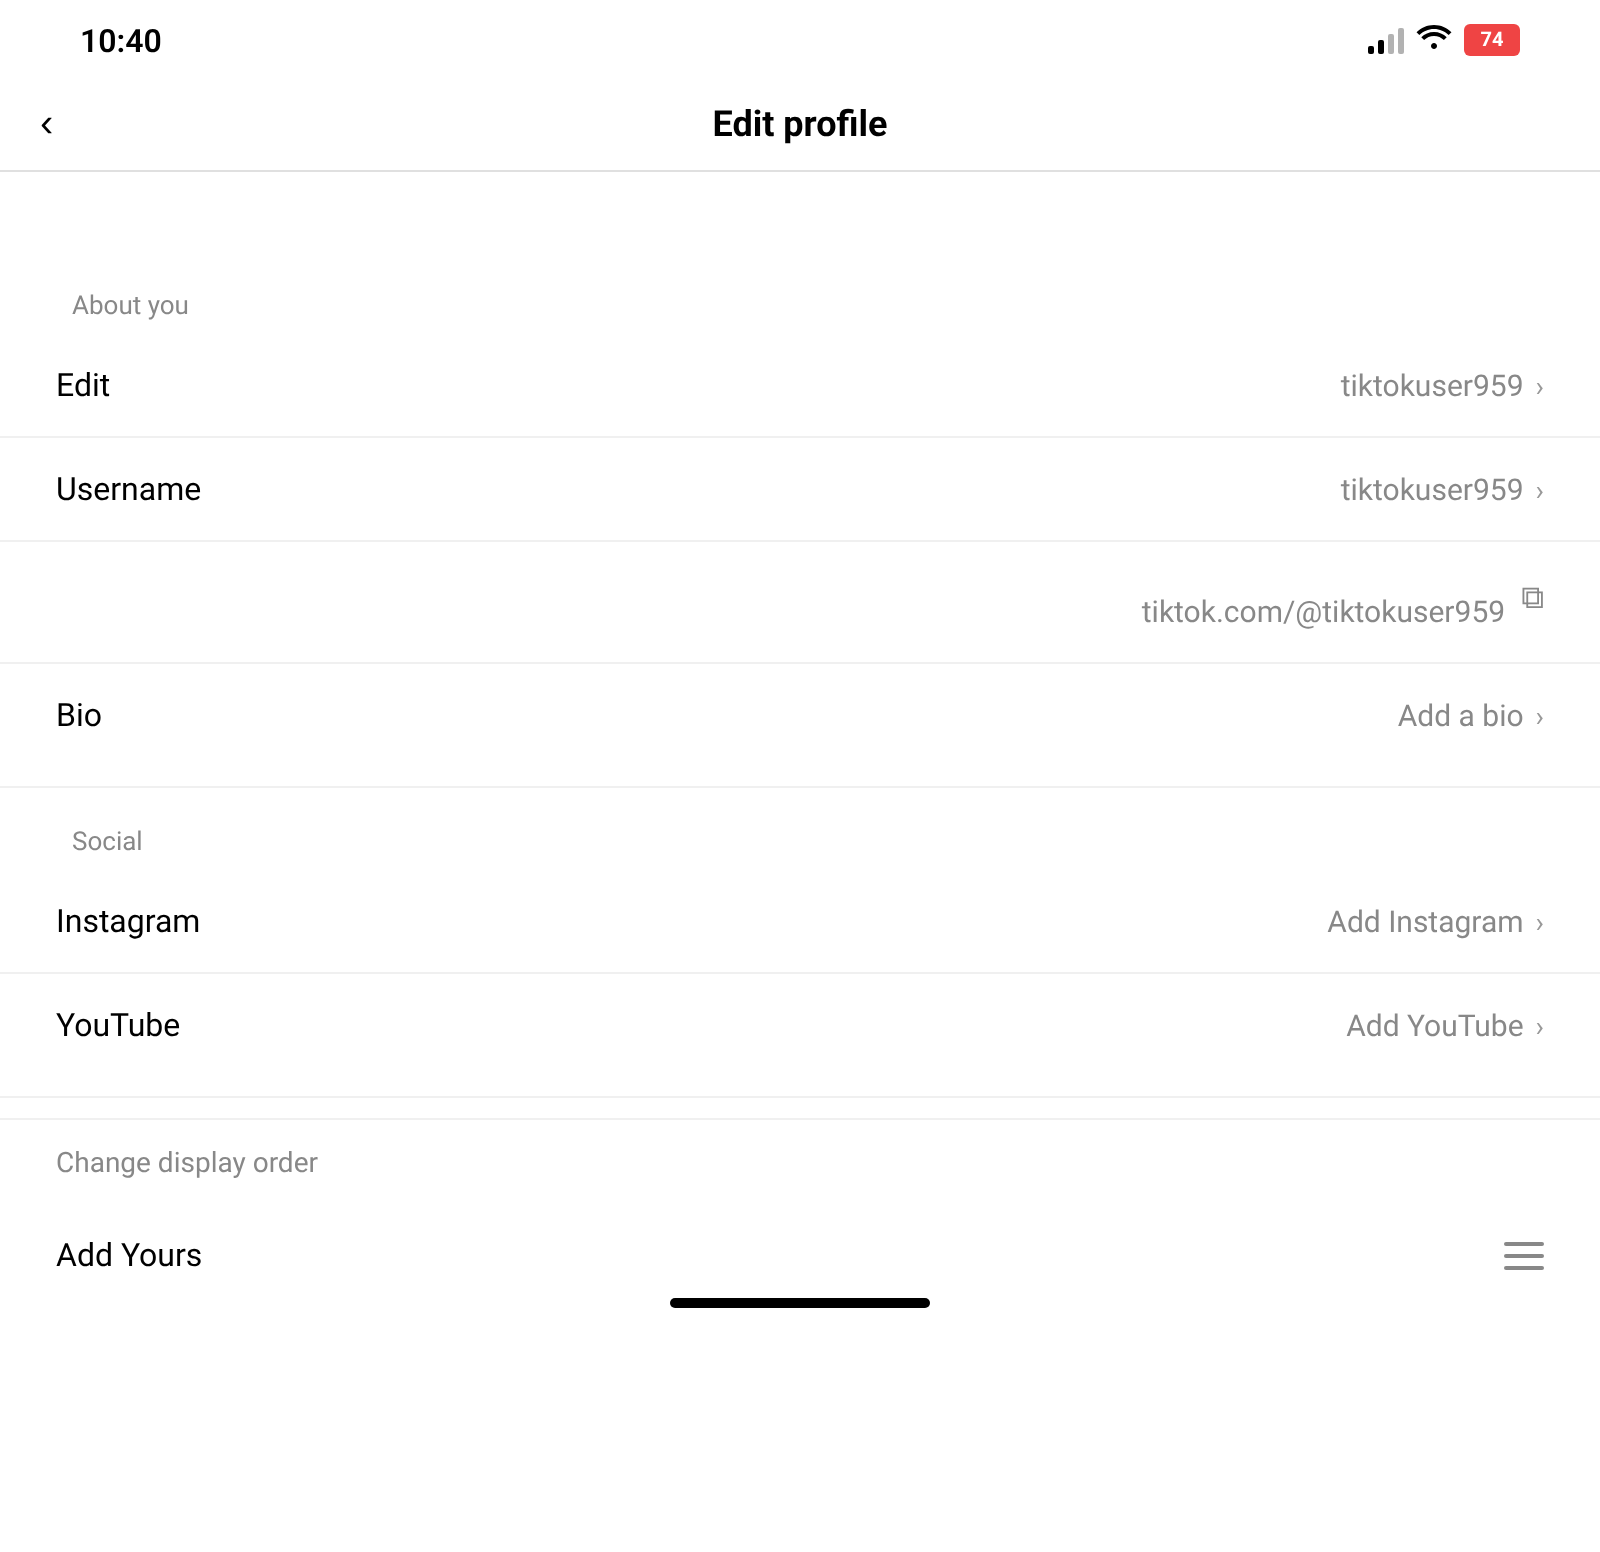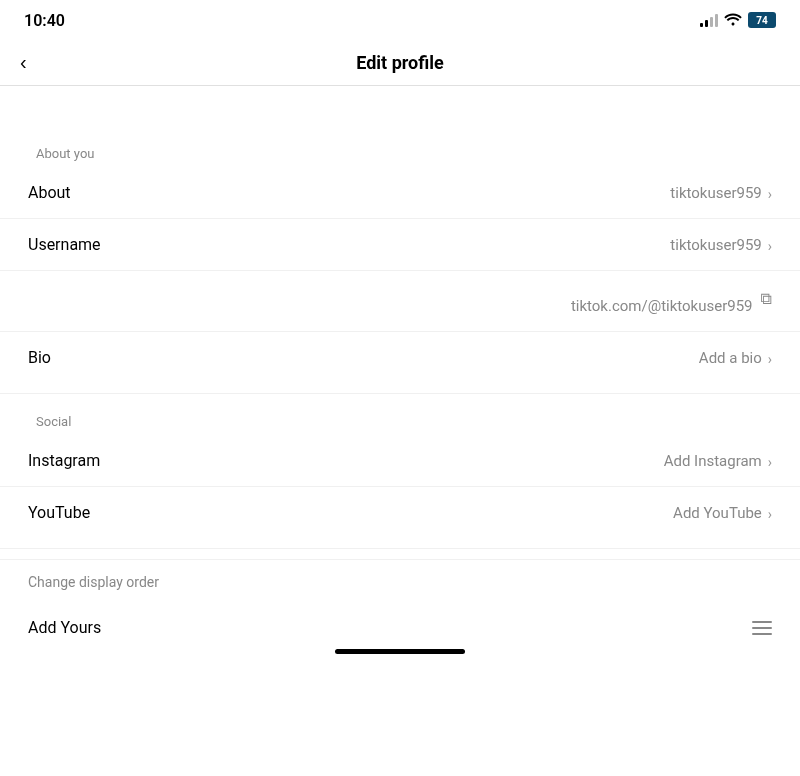--- a/index.html
+++ b/index.html
@@ -13,21 +13,21 @@
       height: 776px;
       background: #ffffff;
       font-family: -apple-system, BlinkMacSystemFont, 'Segoe UI', Roboto, sans-serif;
       overflow: hidden;
     }
 
     .status-bar {
       display: flex;
       justify-content: space-between;
       align-items: center;
-      padding: 8px 24px;
+      padding: 8px 40px;
       height: 40px;
     }
 
     .status-time {
       font-size: 16px;
       font-weight: 600;
       color: #000;
     }
 
     .status-icons {
@@ -50,21 +50,21 @@
     }
 
     .wifi-icon {
       font-size: 14px;
       color: #000;
     }
 
     .battery-icon {
       display: flex;
       align-items: center;
-      background: #0c4a6e;
+      background: #ef4444;
       color: #fff;
       font-size: 10px;
       font-weight: 700;
       padding: 2px 4px;
       border-radius: 3px;
       height: 16px;
       min-width: 28px;
       justify-content: center;
     }
 
@@ -271,21 +271,21 @@
 
 
 </div>
 
 <div class="section-container">
   <div class="section-header">
     <span>About you</span>
   </div>
 
   <div class="profile-row">
-    <span class="row-label">About</span>
+    <span class="row-label">Edit</span>
     <div class="row-value">
       <span>tiktokuser959</span>
       <span class="chevron">›</span>
     </div>
   </div>
 
   <div class="profile-row">
     <span class="row-label">Username</span>
     <div class="row-value">
       <span>tiktokuser959</span>

